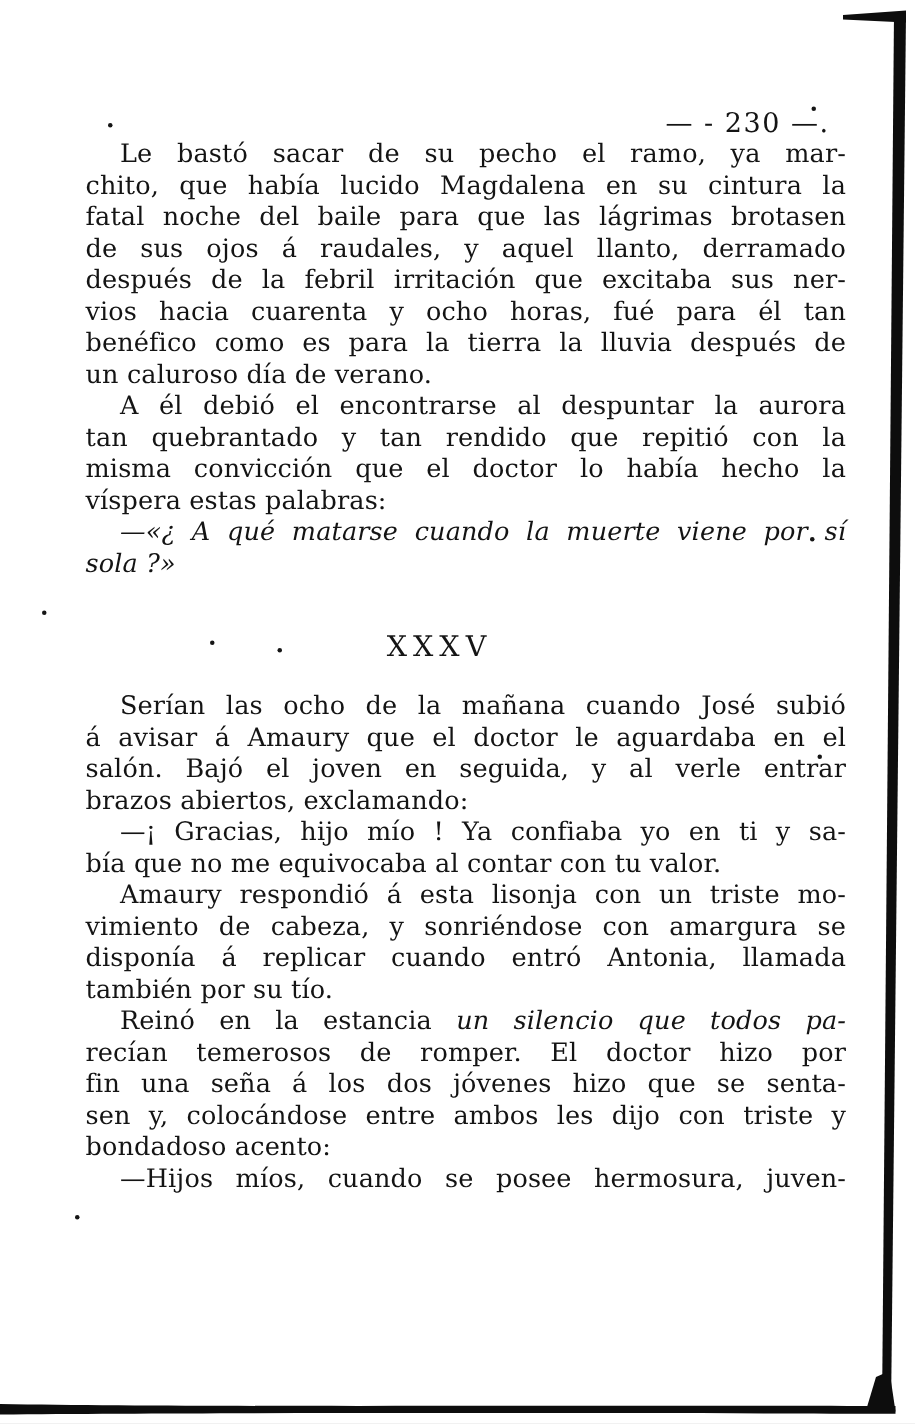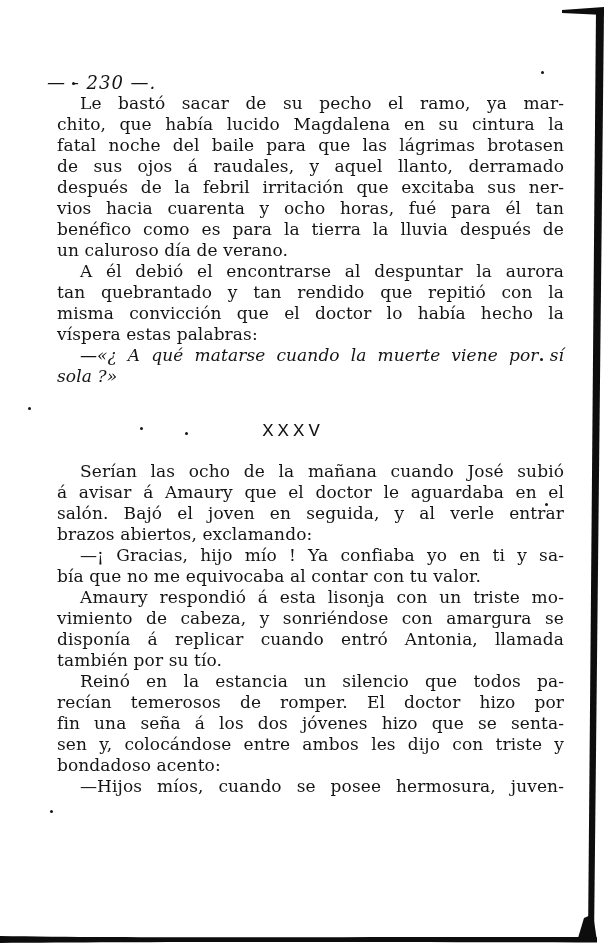--- a/index.html
+++ b/index.html
@@ -6,38 +6,38 @@
   .page{
     position:relative;
     width:610px;height:949px;
     background:#ffffff;
     overflow:hidden;
     font-family:"DejaVu Serif","Liberation Serif",serif;
     color:#141414;
   }
   .pagenum{
     position:absolute;top:72px;left:47px;width:506px;
-    text-align:left;font-size:18px;letter-spacing:1px;font-style:italic;
+    text-align:right;font-size:18px;letter-spacing:1px;
   }
   .chapter{
     position:absolute;top:420px;left:40px;width:506px;
-    text-align:center;font-size:19px;letter-spacing:4px;font-family:Liberation Mono, monospace;
+    text-align:center;font-size:19px;letter-spacing:4px;
   }
   .textcol{
     position:absolute;left:57px;width:507px;
     font-size:17px;line-height:21px;letter-spacing:0.1px;
   }
   .textcol.top{top:93px;}
   .textcol.bottom{top:461px;}
   .para{margin:0;}
   .para.italic{font-style:italic;}
   .line{height:21px;}
   .line.just{text-align:justify;text-align-last:justify;}
   .line.indent{text-indent:23px;}
-  .it{}
+  .it{font-style:italic;}
   .speck{
     position:absolute;width:3px;height:3px;border-radius:50%;
     background:#151515;
   }
   .scanedge{position:absolute;left:0;top:0;pointer-events:none;}
 </style>
 </head>
 <body>
 
 <div class="page">

